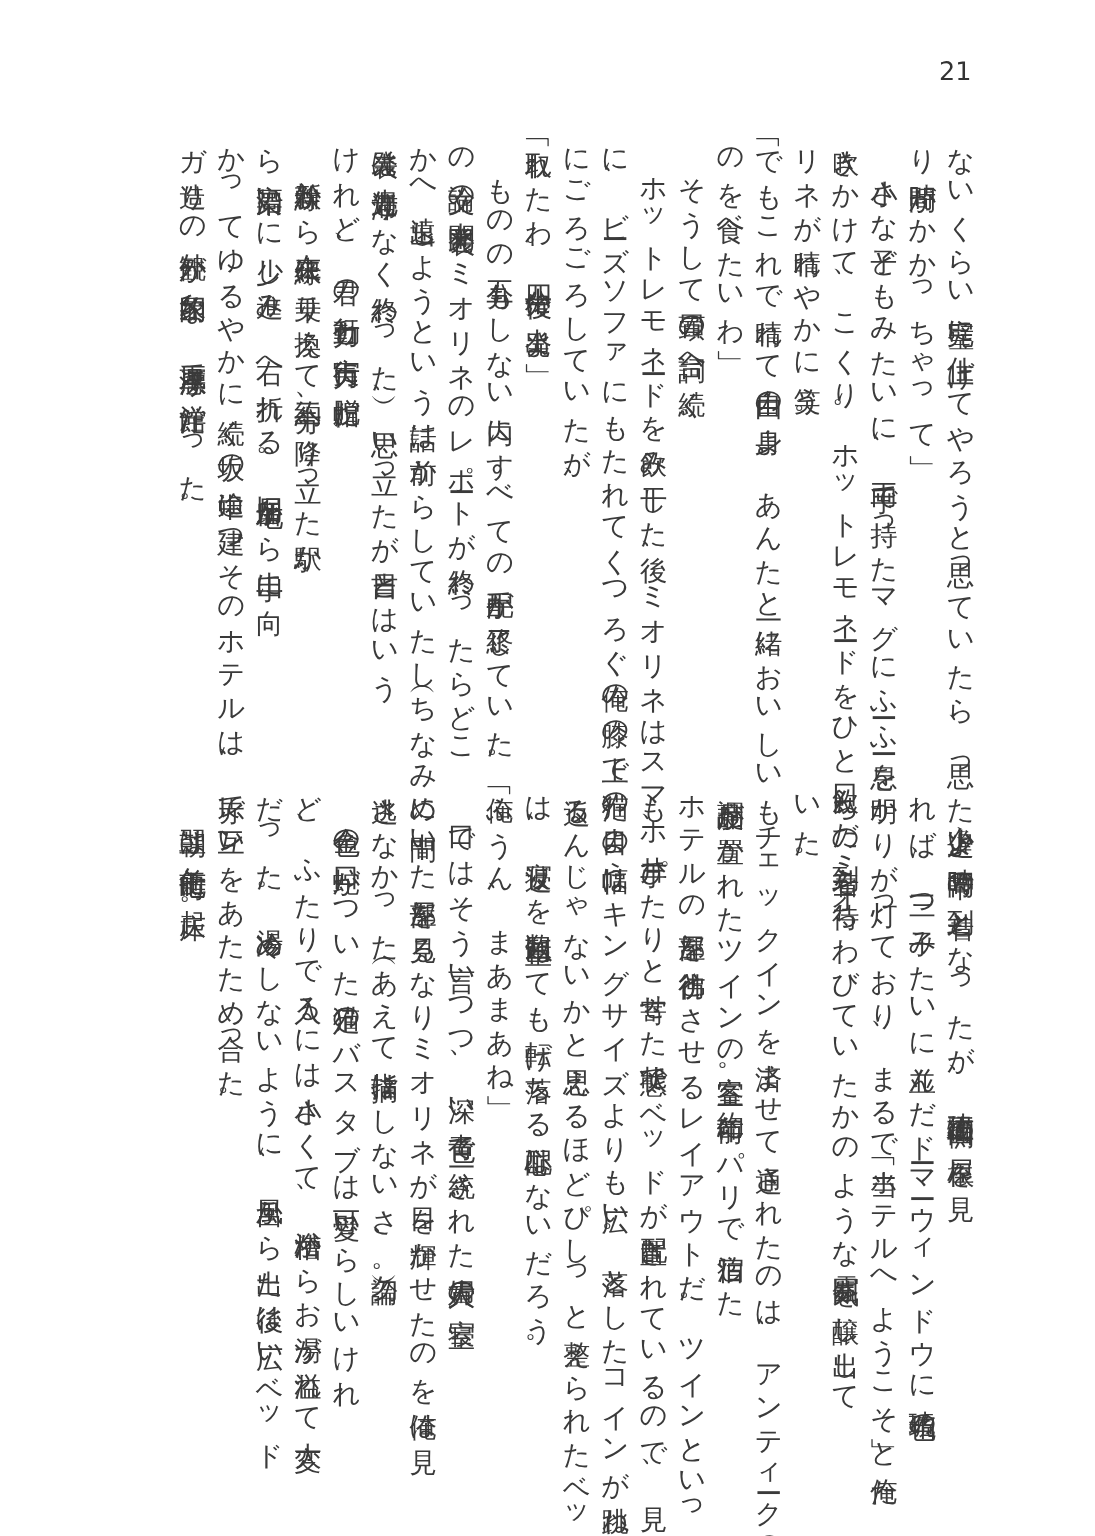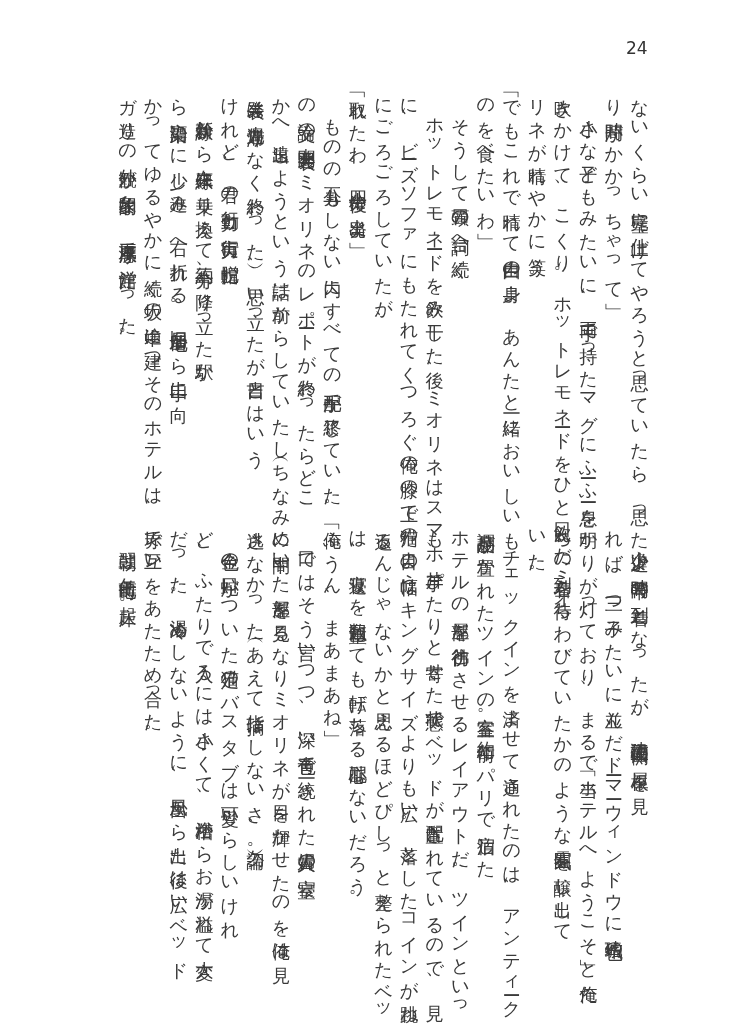--- a/index.html
+++ b/index.html
@@ -21,21 +21,21 @@
     letter-spacing: 1.6px;
     color: #3a3a3a;
     white-space: nowrap;
     width: 22px;
   }
 </style>
 </head>
 <body>
 
 <div class="page">
-  <div class="page-number">24</div>
+  <div class="page-number">21</div>
 
   <div class="block block-top">
     <div class="col" style="right:0px">ないくらい完璧に仕上げてやろうと思っていたら、思ったよ</div>
     <div class="col" style="right:25.6px">り時間がかかっちゃって」</div>
     <div class="col" style="right:51.2px">　小さな子どもみたいに、両手で持ったマグにふーふー息を</div>
     <div class="col" style="right:76.8px">吹きかけて、こくり。ホットレモネードをひと口飲んだミオ</div>
     <div class="col" style="right:102.4px">リネが晴れやかに笑う。</div>
     <div class="col" style="right:128px">「でもこれで晴れて自由の身よ、あんたと一緒においしいも</div>
     <div class="col" style="right:153.6px">のを食べたいわ」</div>
     <div class="col" style="right:179.2px">　そうして冒頭の台詞へ続く。</div>

